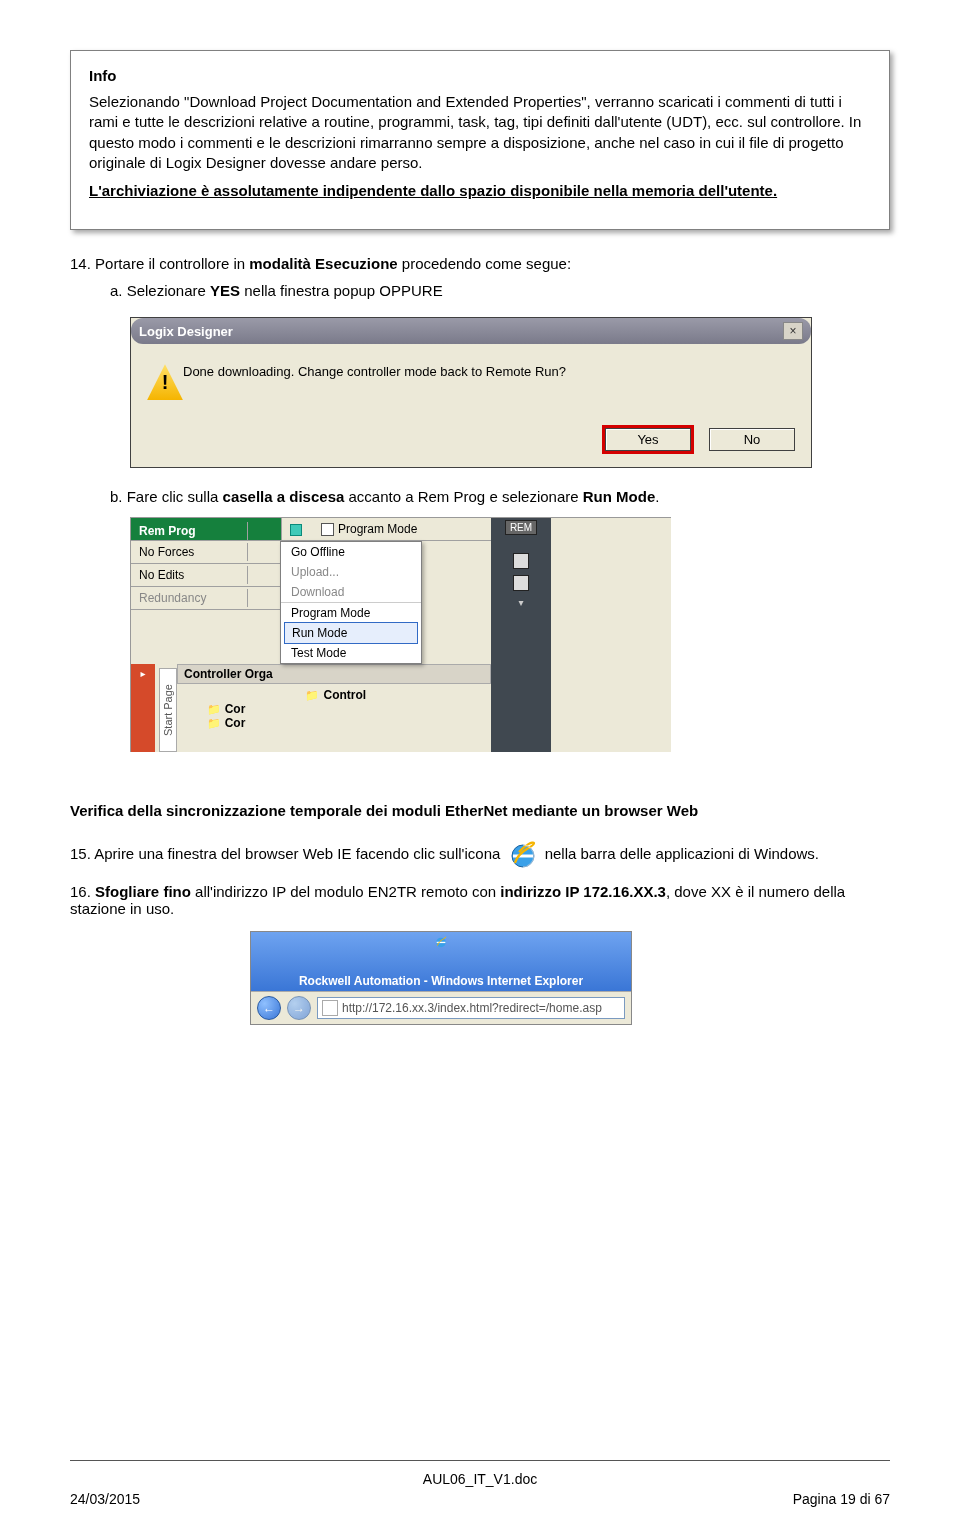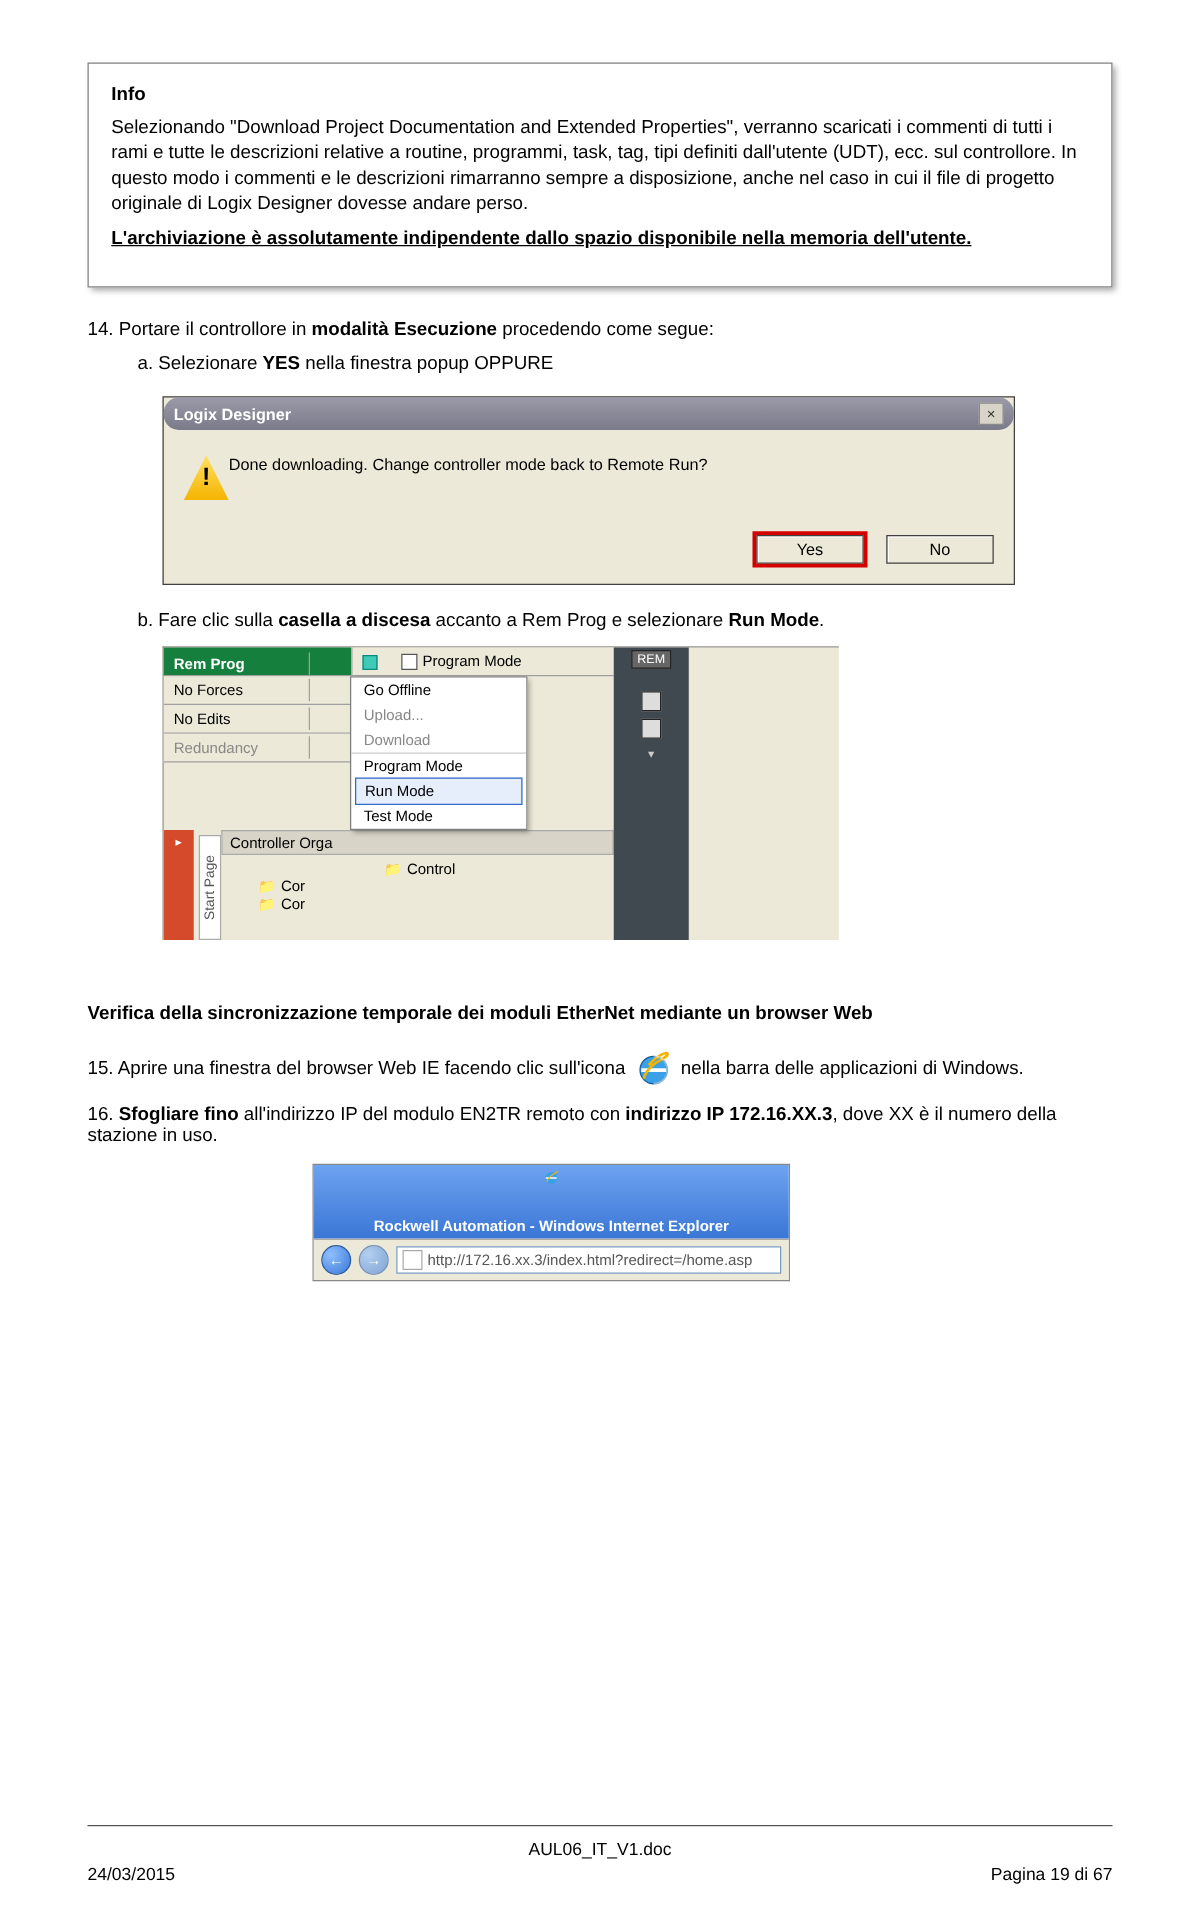--- a/index.html
+++ b/index.html
@@ -357,21 +357,21 @@
             <div class="mi sel">Run Mode</div>
             <div class="mi">Test Mode</div>
           </div>
         </div>
       </div>
       <div class="tree">
         <div style="width:24px;background:#d54a2a;display:flex;flex-direction:column;align-items:center;padding-top:4px;">
           <span style="color:#fff;font-size:10px;">▸</span>
         </div>
         <div class="vtab">Start Page</div>
-        <div style="flex:1;">
+        <div style="flex:1;font-weight:bold;">
           <div class="tree-title">
             <span>Controller Orga</span>
           </div>
           <div class="tree-body">
             <div class="folder" style="margin-left:4px;text-align:center;">Control</div>
             <div class="folder" style="margin-left:24px;">Cor</div>
             <div class="folder" style="margin-left:24px;">Cor</div>
           </div>
         </div>
       </div>

